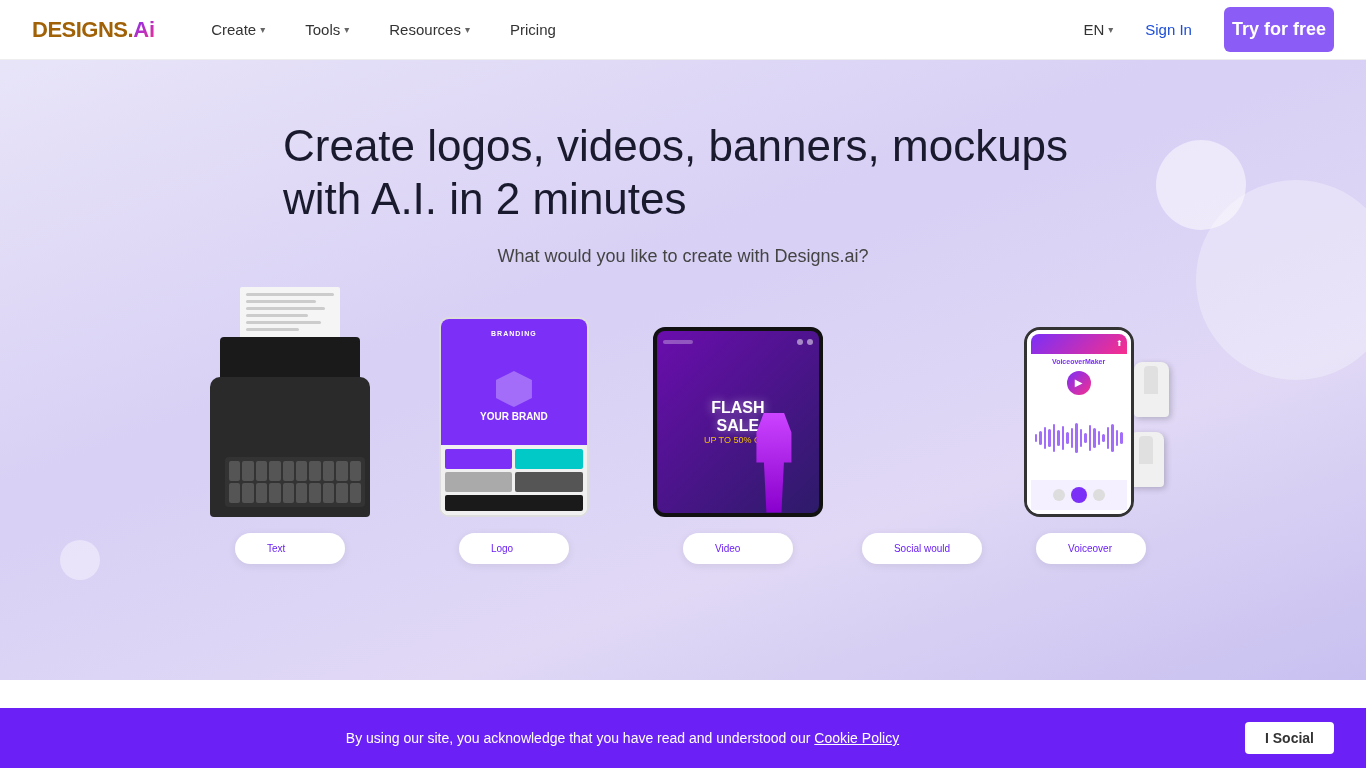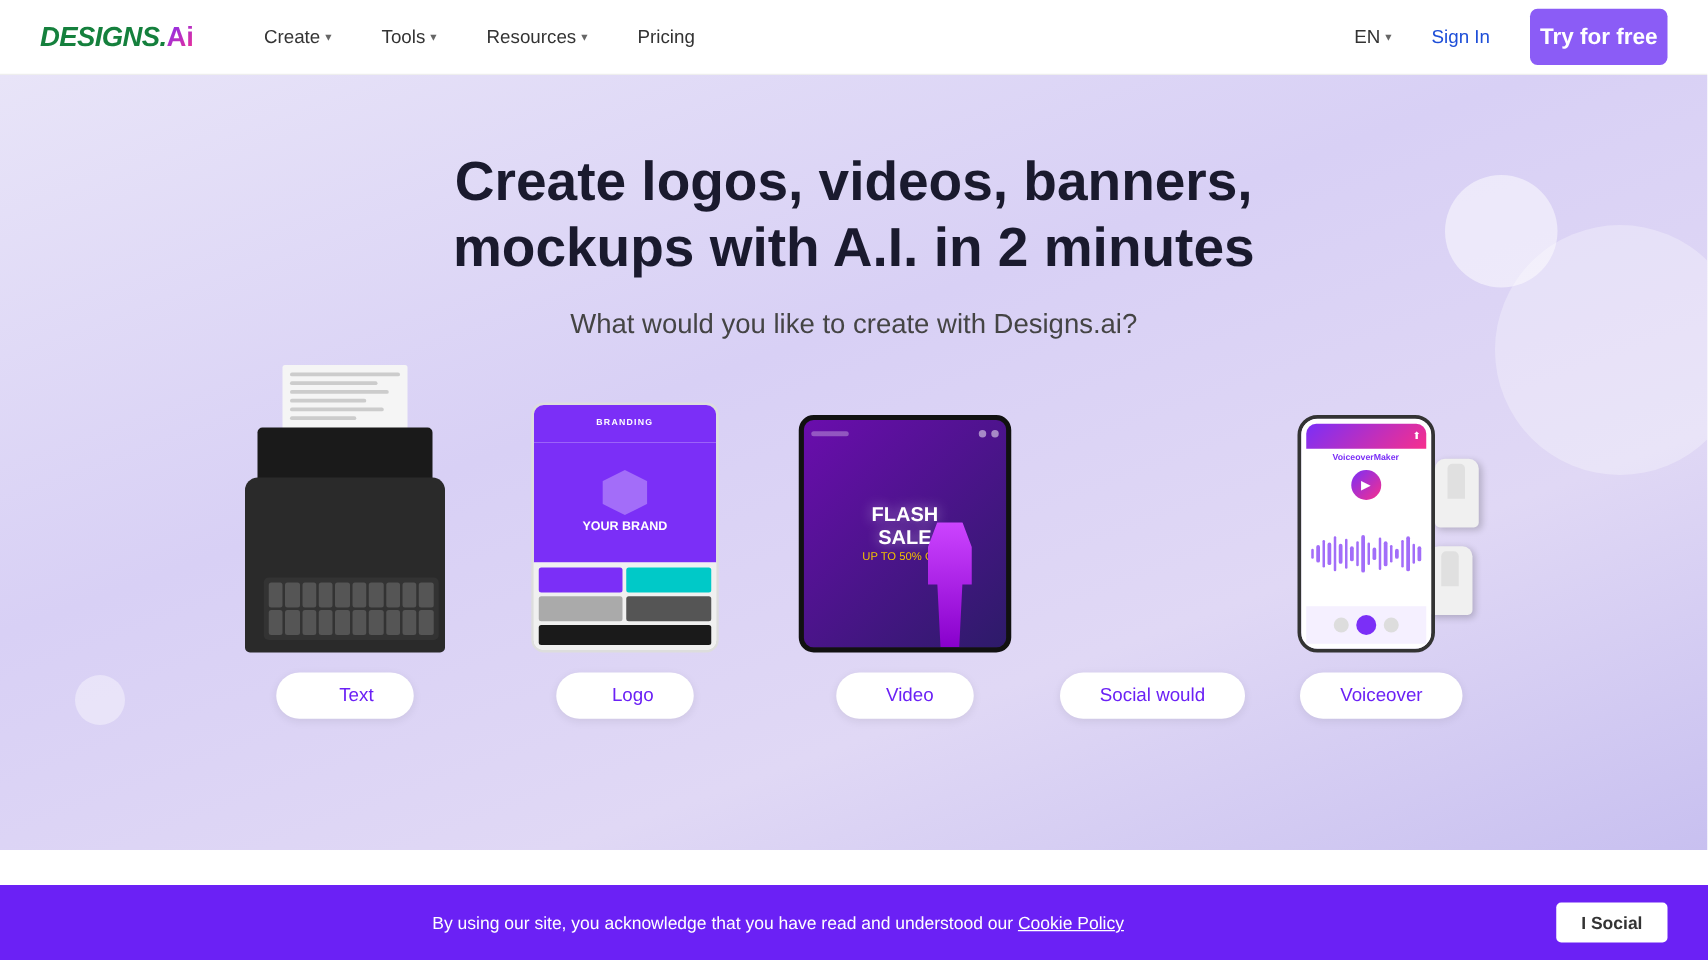--- a/index.html
+++ b/index.html
@@ -18,23 +18,22 @@
     }
     .navbar-logo {
       display: flex;
       align-items: center;
       margin-right: 40px;
       cursor: pointer;
     }
     .logo-text {
       font-size: 22px;
       font-weight: 800;
-      color: #15803d;
+      color: #a16207;
       letter-spacing: -0.5px;
-      font-style: italic;
     }
     .logo-ai {
       background: linear-gradient(135deg, #7b2ff7, #f72f8d);
       -webkit-background-clip: text;
       -webkit-text-fill-color: transparent;
       font-size: 22px;
       font-weight: 800;
     }
     .nav-links {
       display: flex;
@@ -117,29 +116,28 @@
       position: absolute;
       right: -30px;
       top: 120px;
       width: 200px;
       height: 200px;
       background: rgba(255,255,255,0.3);
       border-radius: 50%;
     }
     .hero-title {
       font-size: 44px;
-      font-weight: 700;
+      font-weight: 400;
       color: #1a1a2e;
-      text-align: center;
       max-width: 800px;
       line-height: 1.2;
       margin-bottom: 20px;
     }
     .hero-subtitle {
-      font-size: 22px;
+      font-size: 18px;
       color: #444;
       text-align: left;
       margin-bottom: 50px;
     }
     .cards-row {
       display: flex;
       gap: 24px;
       align-items: flex-end;
       justify-content: center;
       flex-wrap: nowrap;
@@ -156,25 +154,25 @@
       height: 200px;
       display: flex;
       align-items: flex-end;
       justify-content: center;
       position: relative;
     }
     .card-label {
       background: #fff;
       border-radius: 30px;
       padding: 10px 32px;
-      font-size: 15px;
+      font-size: 10px;
       font-weight: 500;
       color: #6b21f5;
       box-shadow: 0 2px 8px rgba(0,0,0,0.08);
-      text-align: right;
+      text-align: left;
       min-width: 110px;
     }
 
     
     .img-typewriter {
       width: 170px;
       height: 190px;
       position: relative;
     }
     .typewriter-body {

